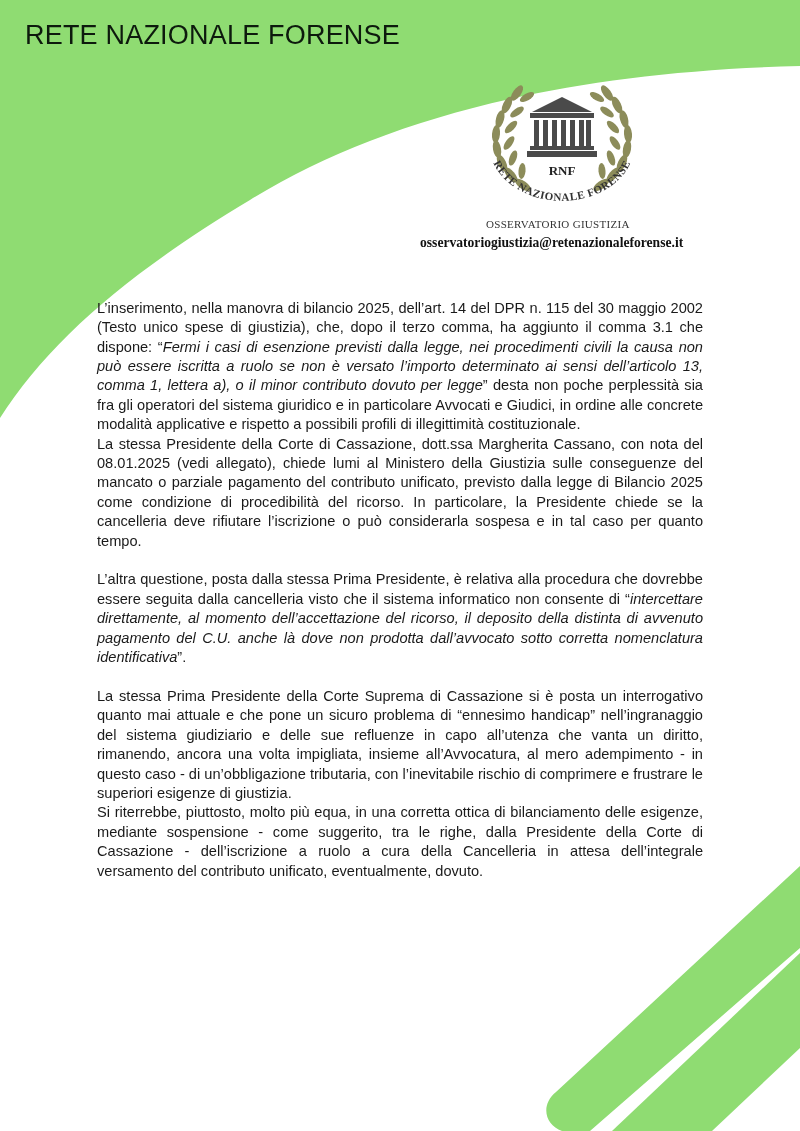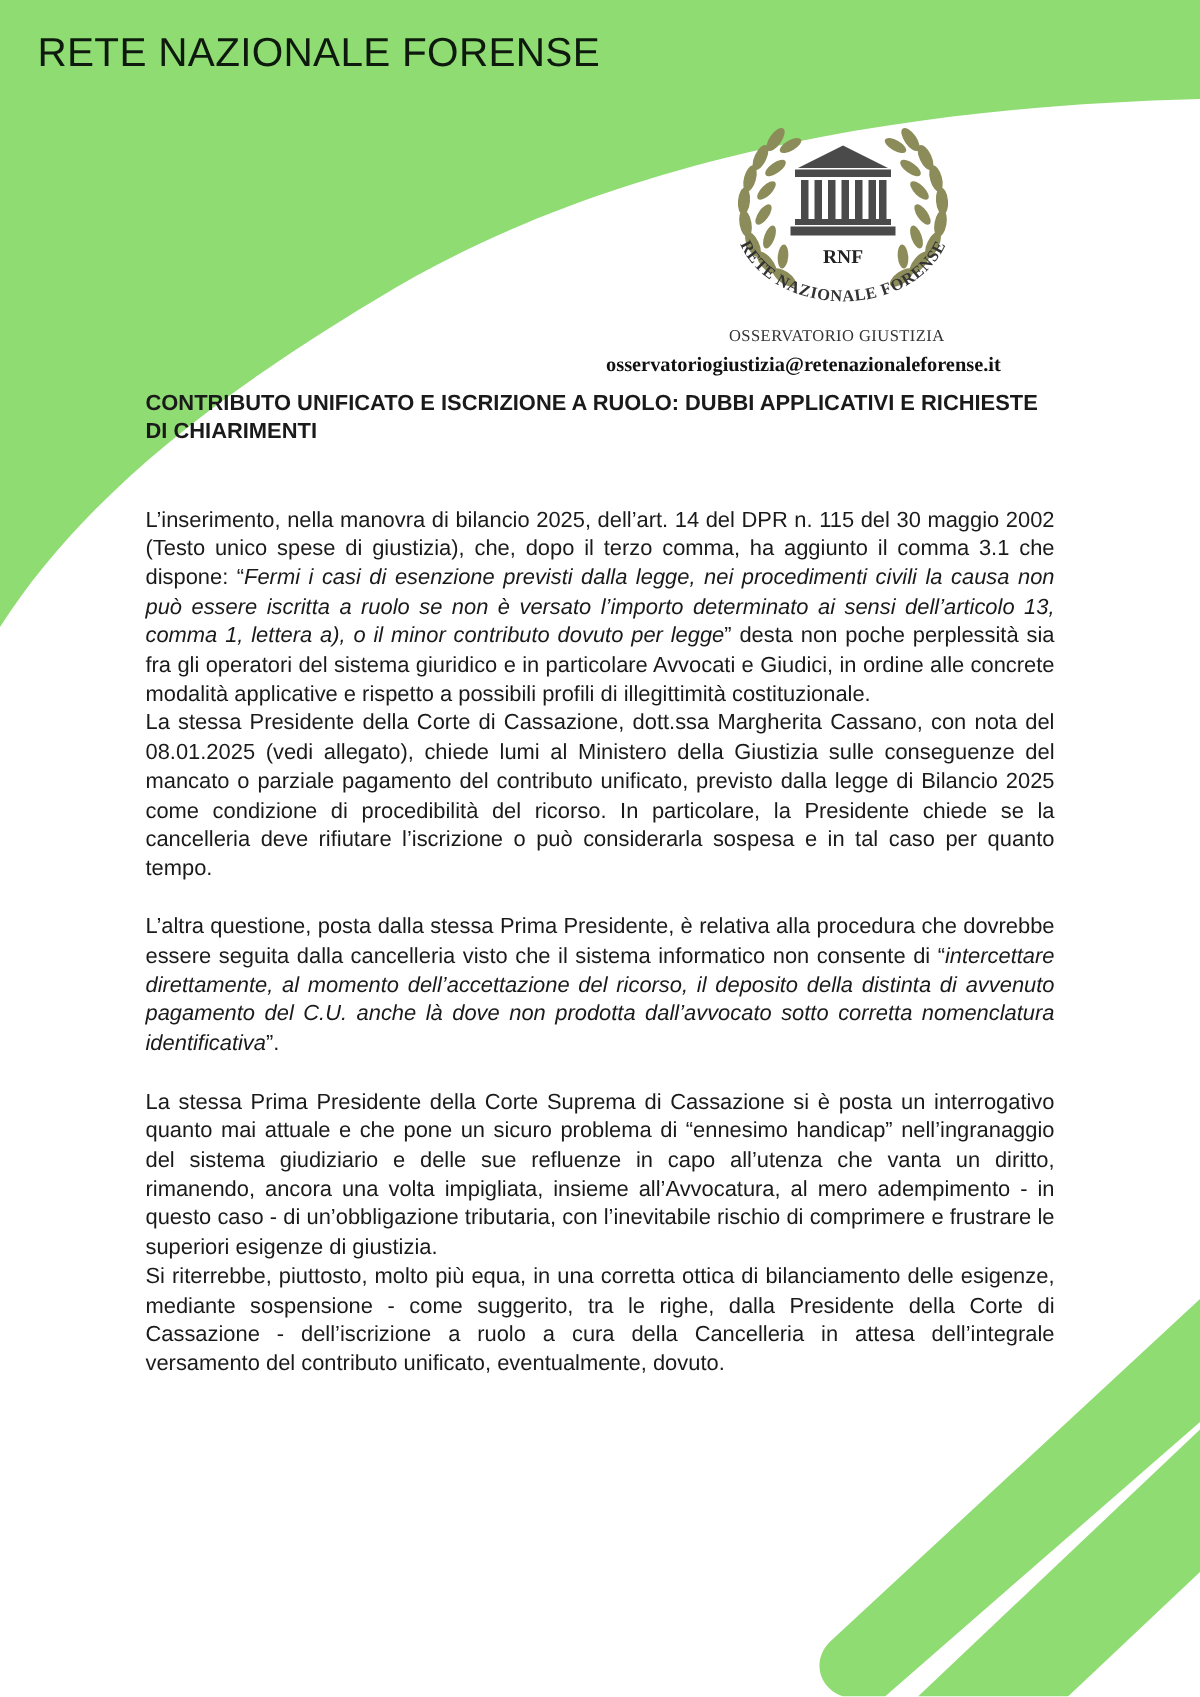--- a/index.html
+++ b/index.html
@@ -5,21 +5,21 @@
   html, body { margin: 0; padding: 0; }
   body { width: 800px; height: 1131px; position: relative; overflow: hidden; background: #ffffff;
          font-family: "Liberation Sans", sans-serif; color: #1a1a1a; }
   .bg { position: absolute; left: 0; top: 0; width: 800px; height: 1131px; z-index: 0; }
   .org-title { position: absolute; left: 25px; top: 20px; font-size: 27px; font-weight: normal;
                color: #0d1a0d; margin: 0; letter-spacing: 0.2px; z-index: 2; }
   .logo { position: absolute; left: 477px; top: 75px; width: 170px; height: 148px; z-index: 2; }
   .logo svg { width: 170px; height: 148px; }
   .logo-sub { position: absolute; left: 486px; top: 218px; font-family: "Liberation Serif", serif;
               font-size: 11px; color: #333; letter-spacing: 0.3px; z-index: 2; }
-  .email { position: absolute; left: 404px; top: 235px; font-family: "Liberation Serif", serif;
+  .email { position: absolute; left: 420px; top: 235px; font-family: "Liberation Serif", serif;
            font-weight: bold; font-size: 13.6px; color: #111; z-index: 2; }
   .content { position: absolute; left: 97px; top: 260px; width: 606px; z-index: 2; font-size: 14.6px;
              line-height: 19.4px; }
   .content p { margin: 0; text-align: justify; }
   .date { margin-bottom: 19.4px !important; }
   .heading { font-weight: bold; text-align: left !important; font-size: 14.6px; }
   .gap { height: 19.4px; }
   em { font-style: italic; }
 </style>
 </head>
@@ -89,21 +89,20 @@
     </defs>
     <text font-family="Liberation Serif, serif" font-weight="bold" font-size="11" fill="#333" letter-spacing="0.5">
       <textPath href="#ringpath" startOffset="50%" text-anchor="middle">RETE NAZIONALE FORENSE</textPath>
     </text>
   </svg>
 </div>
 <div class="logo-sub">OSSERVATORIO GIUSTIZIA</div>
 <div class="email">osservatoriogiustizia@retenazionaleforense.it</div>
 
 <div class="content">
-  <p class="heading">CONTRIBUTO UNIFICATO E ISCRIZIONE A RUOLO: DUBBI APPLICATIVI E RICHIESTE DI CHIARIMENTI</p>
   <div class="gap"></div>
   <div class="gap"></div>
   <p><span>L’inserimento, nella manovra di bilancio 2025, dell’art. 14 del DPR n. 115 del 30 maggio 2002 (Testo unico spese di giustizia), che, dopo il terzo comma, ha aggiunto il comma 3.1 che dispone: “</span><em>Fermi i casi di esenzione previsti dalla legge, nei procedimenti civili la causa non può essere iscritta a ruolo se non è versato l’importo determinato ai sensi dell’articolo 13, comma 1, lettera a), o il minor contributo dovuto per legge</em><span>” desta non poche perplessità sia fra gli operatori del sistema giuridico e in particolare Avvocati e Giudici, in ordine alle concrete modalità applicative e rispetto a possibili profili di illegittimità costituzionale.</span></p>
   <p>La stessa Presidente della Corte di Cassazione, dott.ssa Margherita Cassano, con nota del 08.01.2025 (vedi allegato), chiede lumi al Ministero della Giustizia sulle conseguenze del mancato o parziale pagamento del contributo unificato, previsto dalla legge di Bilancio 2025 come condizione di procedibilità del ricorso. In particolare, la Presidente chiede se la cancelleria deve rifiutare l’iscrizione o può considerarla sospesa e in tal caso per quanto tempo.</p>
   <div class="gap"></div>
   <p><span>L’altra questione, posta dalla stessa Prima Presidente, è relativa alla procedura che dovrebbe essere seguita dalla cancelleria visto che il sistema informatico non consente di “</span><em>intercettare direttamente, al momento dell’accettazione del ricorso, il deposito della distinta di avvenuto pagamento del C.U. anche là dove non prodotta dall’avvocato sotto corretta nomenclatura identificativa</em><span>”.</span></p>
   <div class="gap"></div>
   <p>La stessa Prima Presidente della Corte Suprema di Cassazione si è posta un interrogativo quanto mai attuale e che pone un sicuro problema di “ennesimo handicap” nell’ingranaggio del sistema giudiziario e delle sue refluenze in capo all’utenza che vanta un diritto, rimanendo, ancora una volta impigliata, insieme all’Avvocatura, al mero adempimento - in questo caso - di un’obbligazione tributaria, con l’inevitabile rischio di comprimere e frustrare le superiori esigenze di giustizia.</p>
   <p>Si riterrebbe, piuttosto, molto più equa, in una corretta ottica di bilanciamento delle esigenze, mediante sospensione - come suggerito, tra le righe, dalla Presidente della Corte di Cassazione - dell’iscrizione a ruolo a cura della Cancelleria in attesa dell’integrale versamento del contributo unificato, eventualmente, dovuto.</p>
 </div>

